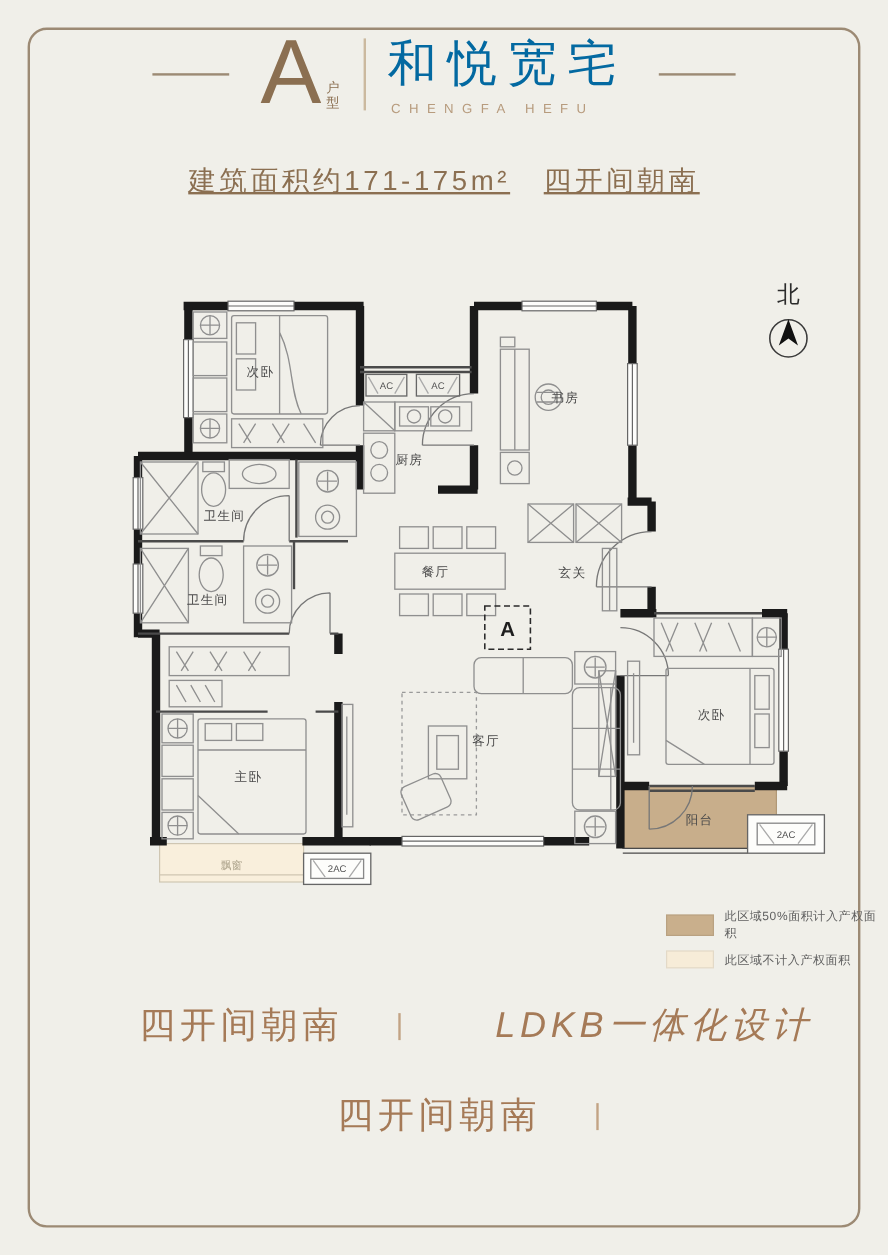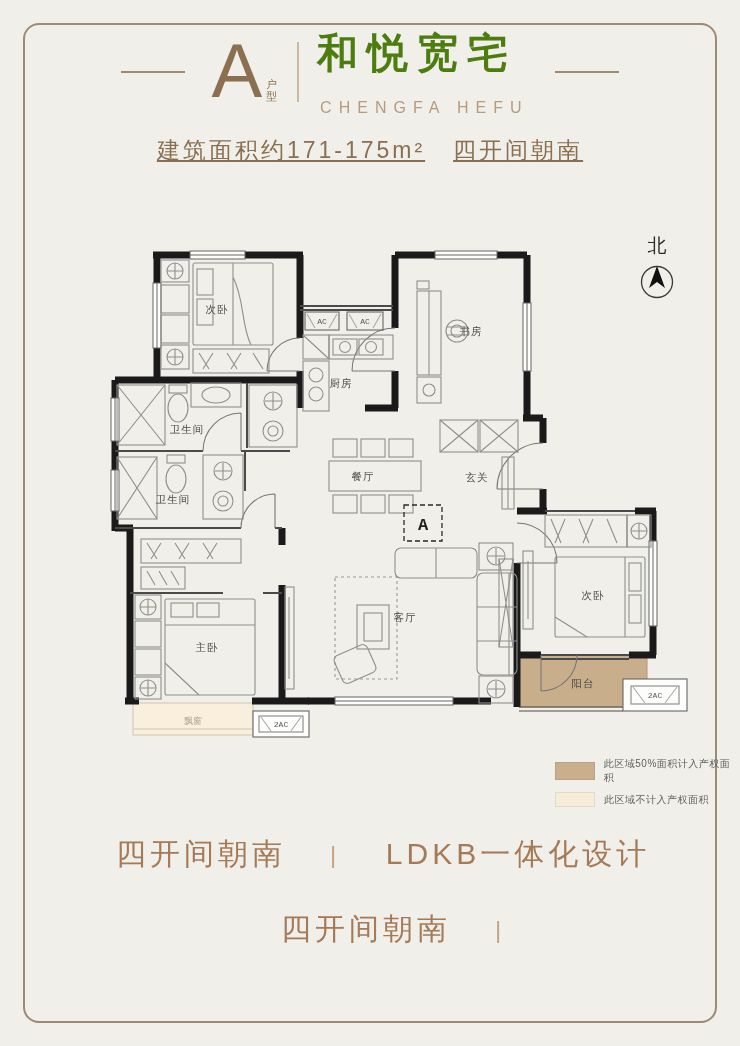--- a/index.html
+++ b/index.html
@@ -10,53 +10,53 @@
   
   .header{position:absolute;top:26px;left:0;right:0;display:flex;align-items:center;justify-content:center;}
   .rule{width:64px;height:2px;background:#9c8a74;}
   .rule.left{margin-right:26px}
   .rule.right{margin-left:26px}
   .unit{display:flex;align-items:flex-end;}
   .unit-letter{font-size:76px;line-height:.88;color:#8b6f51;font-weight:400;}
   .unit-label{width:13px;font-size:11px;line-height:1.15;color:#8b6f51;margin-left:4px;margin-bottom:2px;}
   .vline{width:2px;height:60px;background:#cbb99f;margin:0 18px;}
   .title-block{display:flex;flex-direction:column;}
-  .title{font-size:41px;font-weight:700;color:#4d7c0f;letter-spacing:9px;}
-  .subtitle{font-size:16px;color:#b79b7d;letter-spacing:7px;margin-top:18px;margin-left:3px;}
+  .title{font-size:41px;font-weight:400;color:#0369a1;letter-spacing:9px;}
+  .subtitle{font-size:11px;color:#b79b7d;letter-spacing:7px;margin-top:4px;margin-left:3px;}
 
   .area-line{position:absolute;top:135px;left:0;right:0;display:flex;justify-content:center;gap:28px;
              font-size:23px;color:#8b6f51;letter-spacing:3px;font-weight:500;text-decoration:underline;}
 
   
   .compass{position:absolute;left:628px;top:233px;width:58px;text-align:center;}
   .compass-label{font-size:19px;color:#2b2b2b;margin-bottom:3px;}
 
   
-  .plan{position:absolute;left:95px;top:243px;width:600px;height:500px;font-family:Liberation Mono, monospace;}
+  .plan{position:absolute;left:95px;top:243px;width:600px;height:500px;}
   .plan svg{width:100%;height:100%;}
   text.room{font-size:10.5px;fill:#4a4a4a;letter-spacing:1px;}
   text.tiny{font-size:8px;fill:#555;}
   text.bay{font-size:9px;fill:#b0a68f;}
   text.marker{font-size:17px;font-weight:700;fill:#1e1e1e;}
 
   
   .legend{position:absolute;left:531px;top:757px;}
   .legend-row{display:flex;align-items:center;gap:9px;margin-bottom:7px;margin-left:24px;}
   .sw{display:inline-block;border:1px solid rgba(0,0,0,.08);}
   .sw-tan{width:38px;height:16px;background:#c9af8c;}
   .sw-cream{width:38px;height:13px;background:#f7ecd8;}
   .legend-text{font-size:10px;color:#5f5f5f;letter-spacing:.5px;}
 
   
   .features{position:absolute;top:834px;left:0;right:0;}
   .feat-row{display:flex;justify-content:center;align-items:center;margin-bottom:34px;
             font-size:30px;color:#a57a57;letter-spacing:4px;padding-left:16px;}
   .feat-left{width:244px;text-align:center;}
   .feat-div{width:24px;text-align:center;color:#c2a384;font-size:24px;font-weight:300;}
-  .feat-right{width:318px;text-align:center;padding-left:12px;}
+  .feat-right{width:318px;text-align:right;padding-left:12px;font-style:italic;}
 </style>
 </head>
 <body>
 
 <div class="frame"></div>
 
 <div class="header">
   <div class="rule left"></div>
   <div class="unit">
     <div class="unit-letter">A</div>

